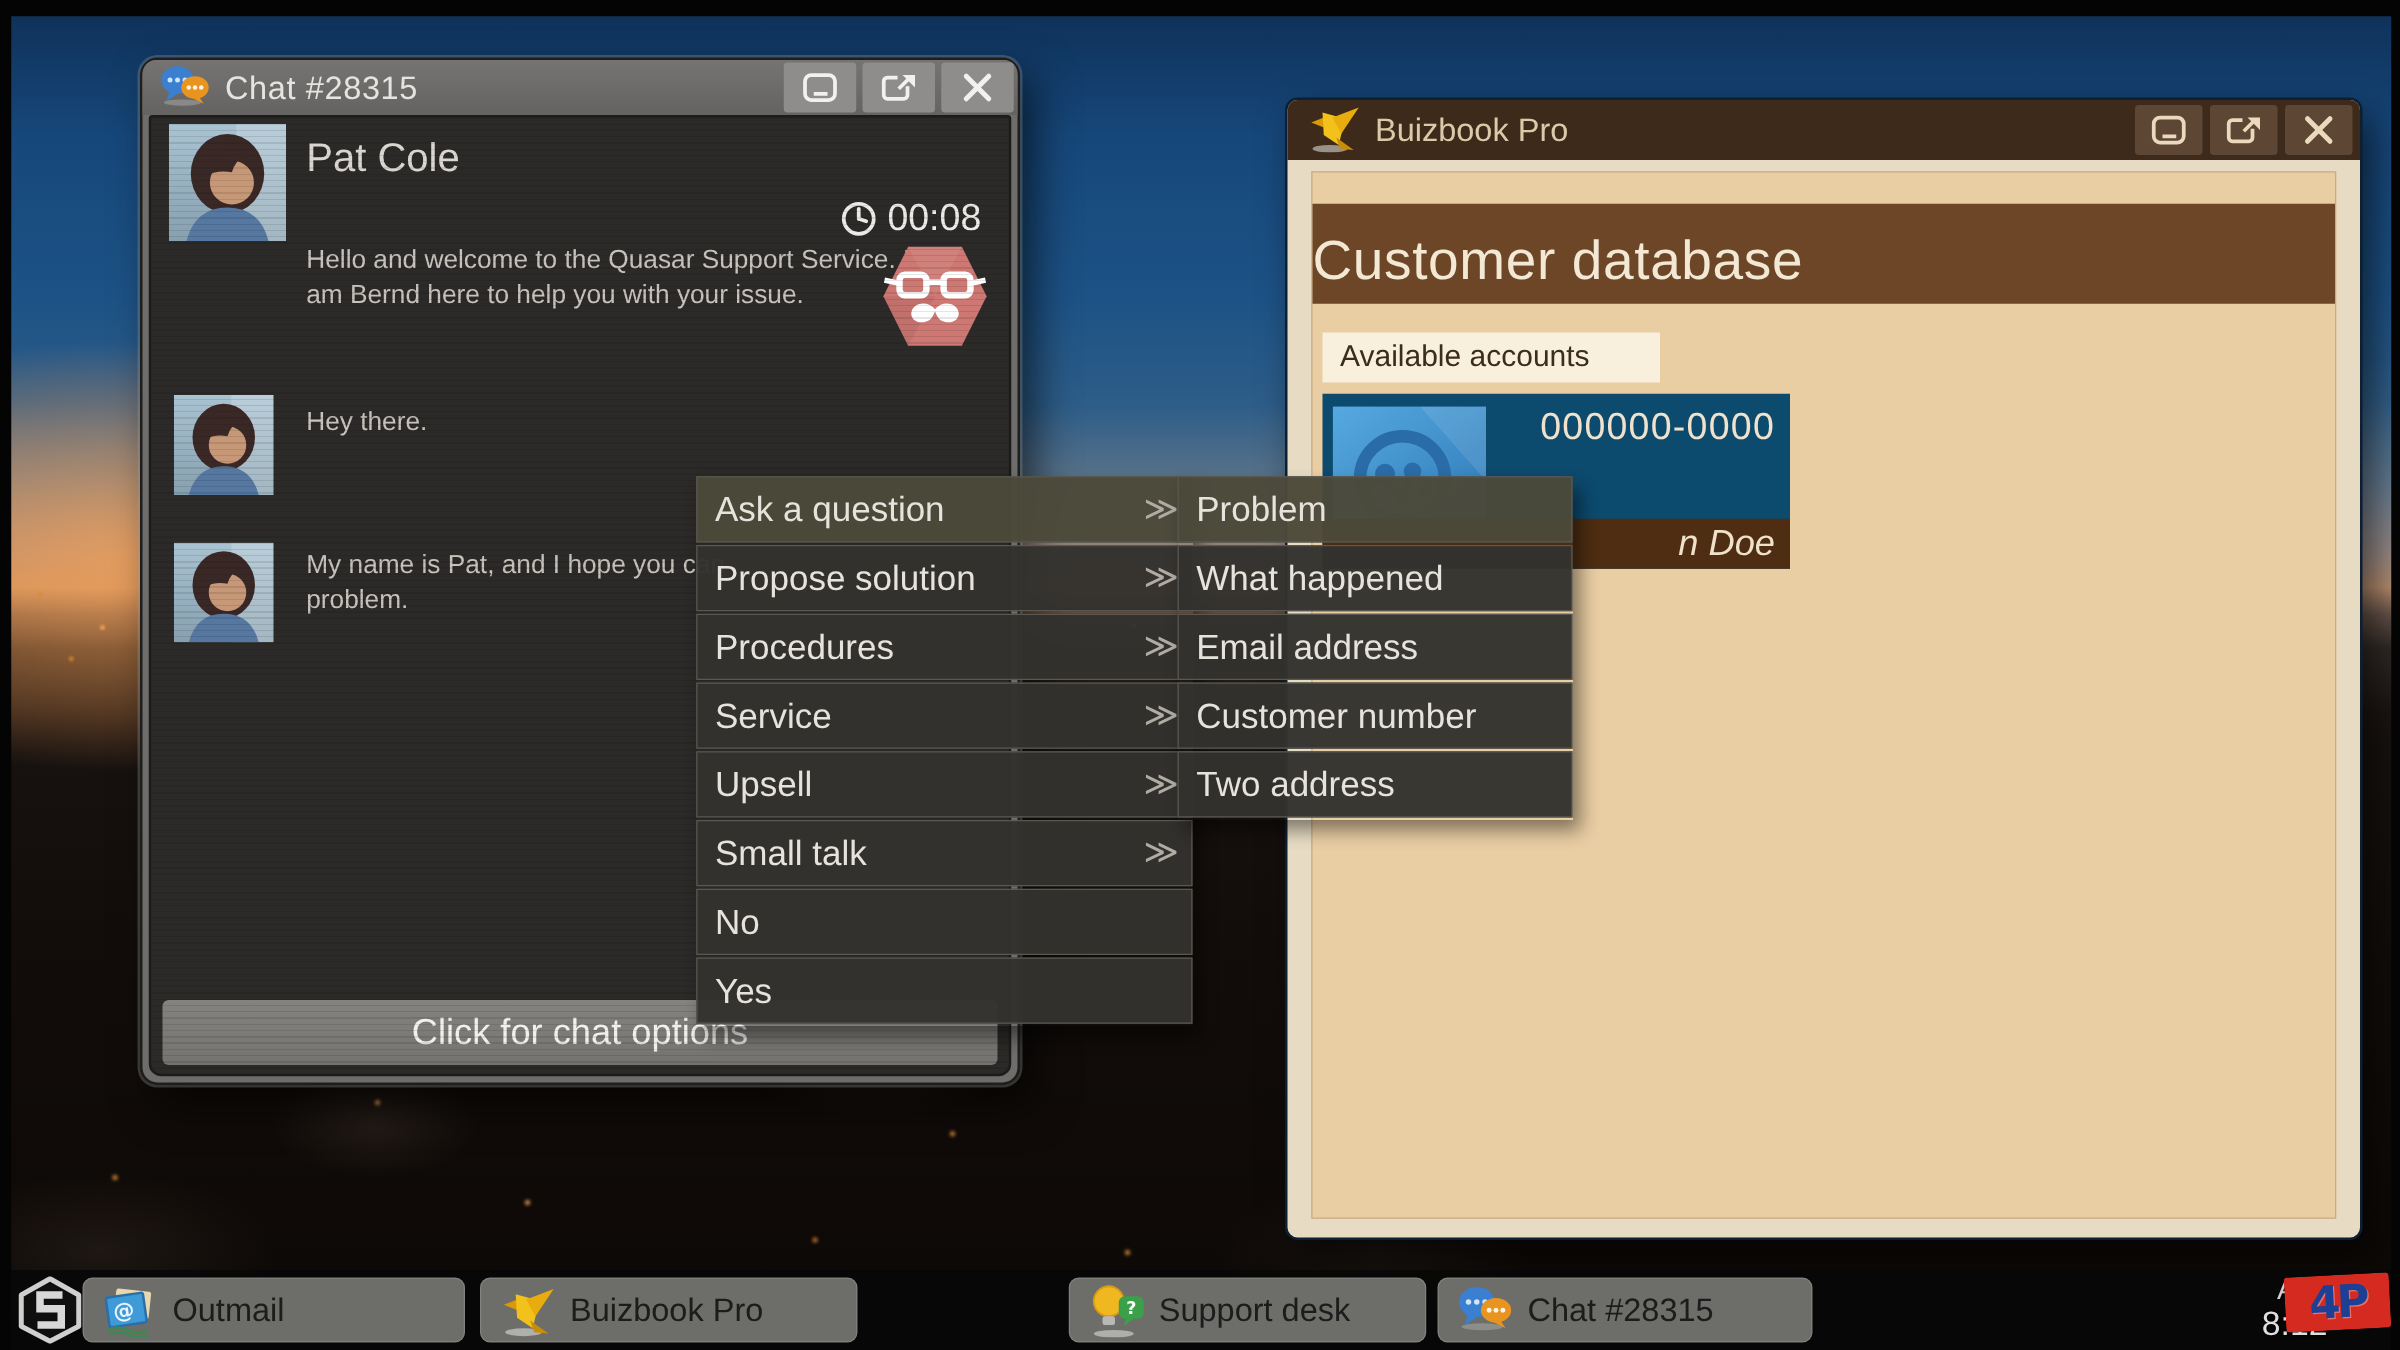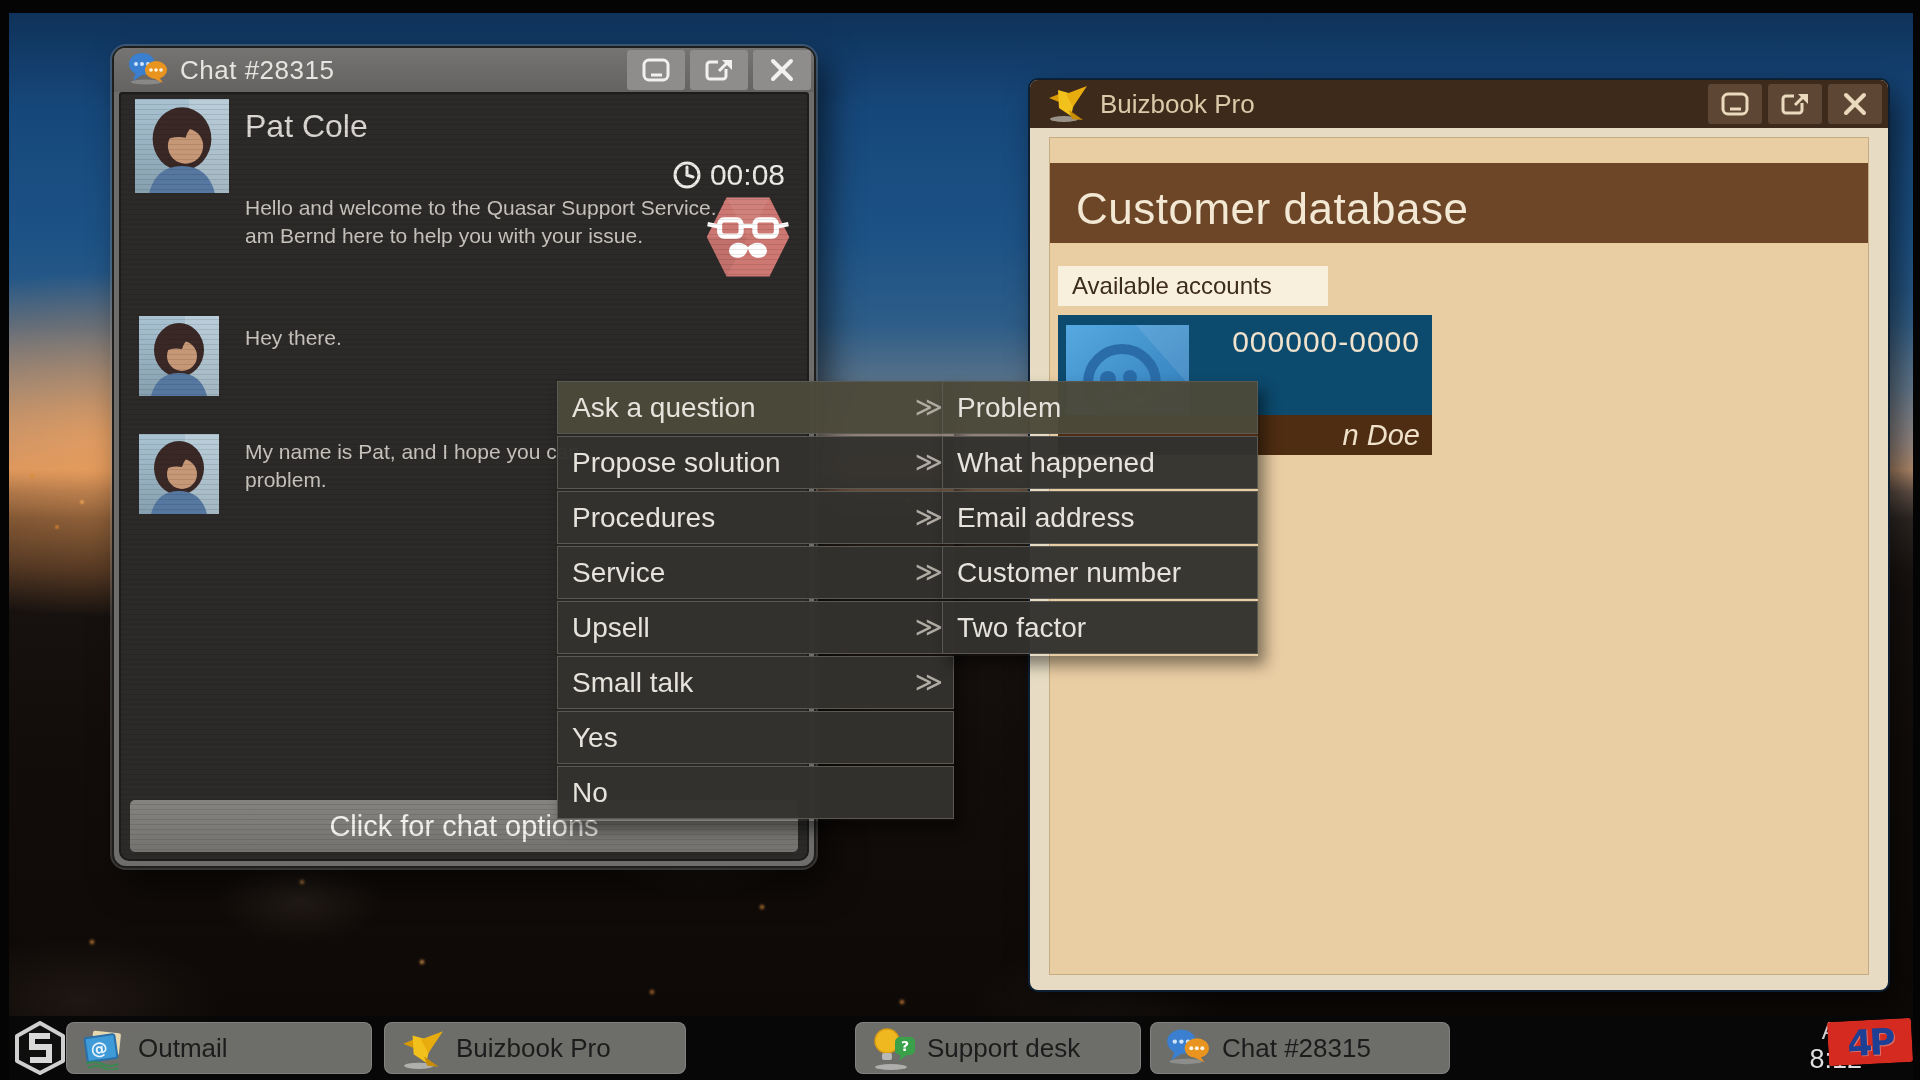--- a/index.html
+++ b/index.html
@@ -68,21 +68,21 @@
   .bb-titlebar{position:relative;height:48px;background:#3e2a1a;border-radius:8px 8px 0 0;
     display:flex;align-items:center;padding-left:16px;}
   .bb-title{color:#d9caa9;font-size:26px;margin-left:12px;}
   .bb-btns{position:absolute;right:6px;top:4px;display:flex;gap:6px;}
   .bb-btn{width:54px;height:40px;display:flex;align-items:center;justify-content:center;
     background:#5d4734;border-radius:3px;cursor:pointer;}
   .bb-panel{position:absolute;left:19px;right:19px;top:57px;bottom:15px;background:#e9cda3;
     border:1px solid #c6ac83;}
   .bb-band{position:absolute;left:0;right:0;top:25px;height:80px;background:#6d4628;
     display:flex;align-items:center;}
-  .bb-heading{color:#f2e8d4;font-size:44px;padding-left:26px;letter-spacing:.5px;margin-top:11px;}
+  .bb-heading{color:#f2e8d4;font-size:44px;letter-spacing:.5px;margin-top:11px;}
   .bb-section-label{position:absolute;left:8px;top:128px;width:270px;height:40px;background:#f8f0dc;
     display:flex;align-items:center;padding-left:14px;box-sizing:border-box;
     color:#3c2c1a;font-size:24px;}
   .account-card{position:absolute;left:8px;top:177px;width:374px;height:140px;background:#0c4a6e;cursor:pointer;}
   .account-icon{position:absolute;left:8px;top:10px;width:123px;height:95px;overflow:hidden;}
   .account-number{position:absolute;right:12px;top:10px;color:#f0e2cc;font-size:30px;letter-spacing:1px;}
   .account-name-strip{position:absolute;left:0;right:0;bottom:0;height:40px;background:#4e2d12;
     display:flex;align-items:center;justify-content:flex-end;padding-right:12px;
     color:#efe1ca;font-size:29px;font-style:italic;}
 
@@ -335,42 +335,42 @@
     </div>
     <div class="menu-row">
       <span class="menu-label">Upsell</span>
       <span class="menu-chevron">≫</span>
     </div>
     <div class="menu-row">
       <span class="menu-label">Small talk</span>
       <span class="menu-chevron">≫</span>
     </div>
     <div class="menu-row">
+      <span class="menu-label">No</span>
+    </div>
+    <div class="menu-row">
       <span class="menu-label">Yes</span>
-    </div>
-    <div class="menu-row">
-      <span class="menu-label">No</span>
     </div>
   </div>
 
   <div class="menu-col" id="menu-sub">
     <div class="menu-row selected">
       <span class="menu-label">Problem</span>
     </div>
     <div class="menu-row">
       <span class="menu-label">What happened</span>
     </div>
     <div class="menu-row">
       <span class="menu-label">Email address</span>
     </div>
     <div class="menu-row">
       <span class="menu-label">Customer number</span>
     </div>
     <div class="menu-row">
-      <span class="menu-label">Two factor</span>
+      <span class="menu-label">Two address</span>
     </div>
   </div>
 
   <div id="taskbar">
     <div id="start-logo">
       <svg width="52" height="54" viewBox="0 0 52 54">
         <polygon points="26,2 49,15 49,40 26,52 3,40 3,15" fill="rgba(30,30,30,.35)" stroke="#cfcfcf" stroke-width="4" stroke-linejoin="round"></polygon>
         <polyline points="36,15 18,15 18,26 35,26 35,39 16,39" fill="none" stroke="#d8d8d8" stroke-width="6"></polyline>
       </svg>
     </div>

